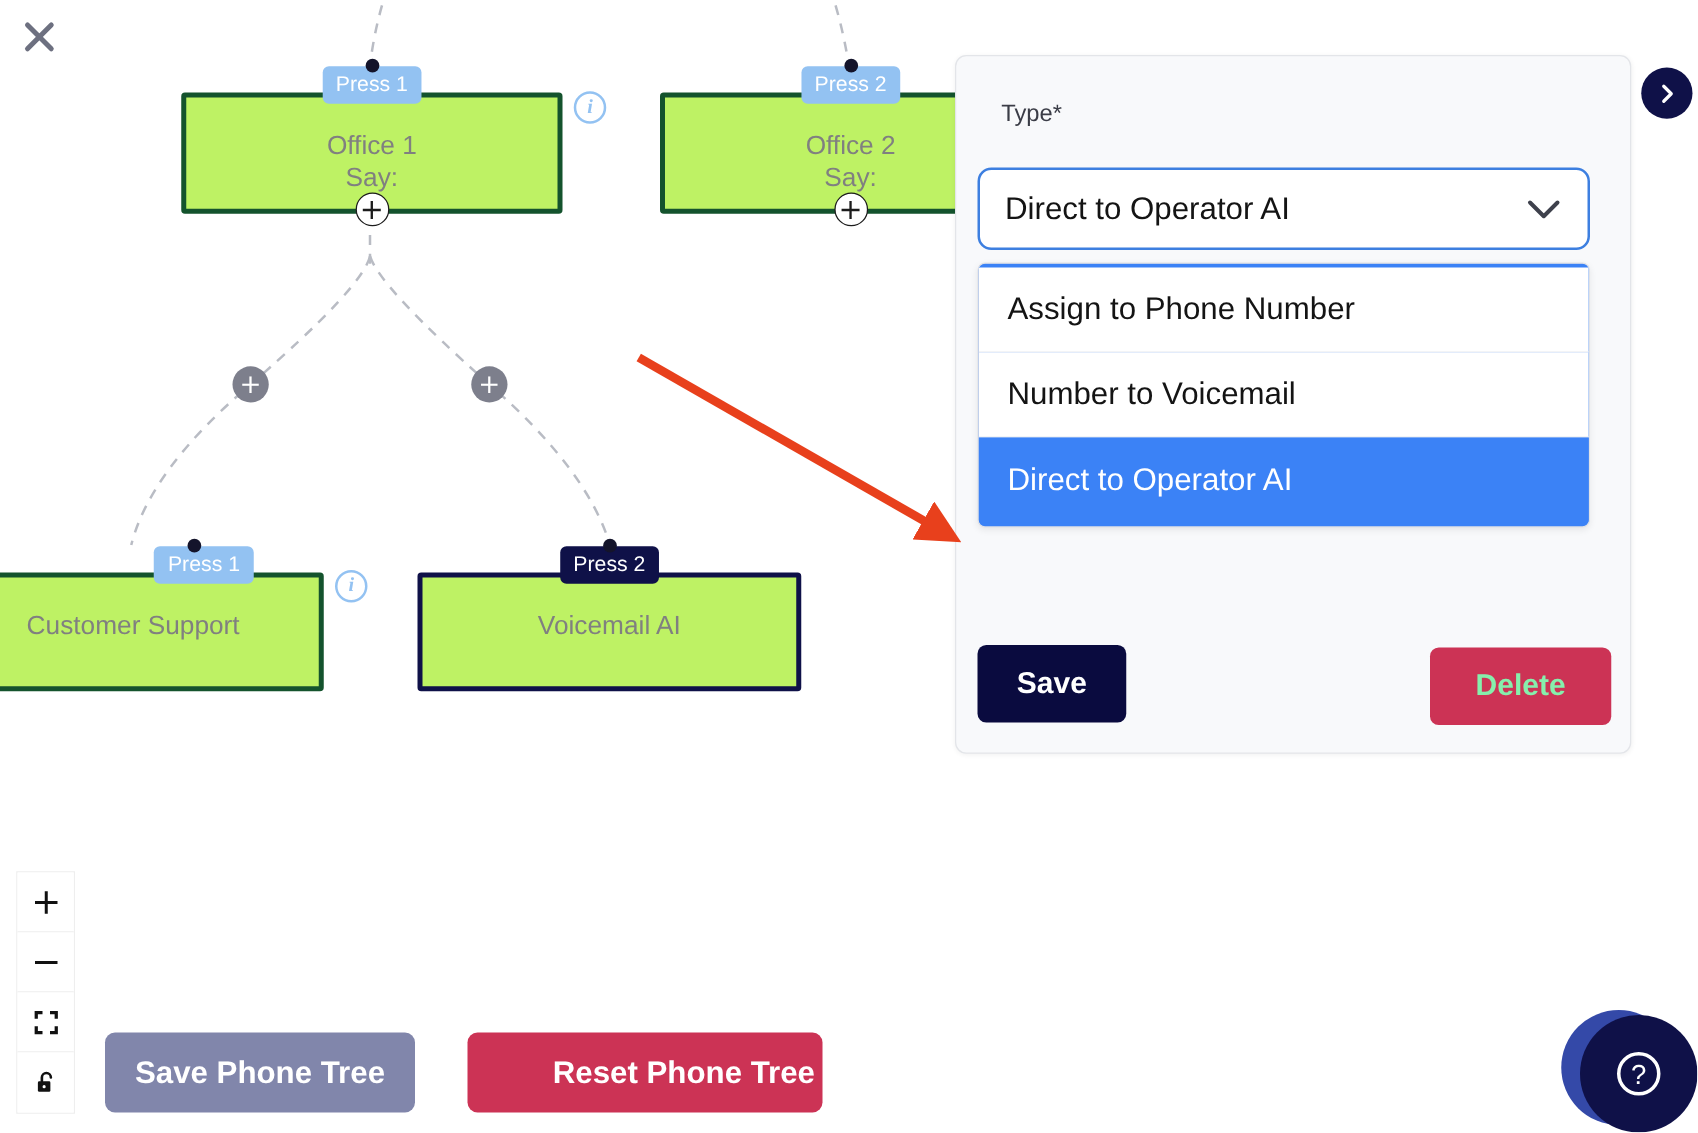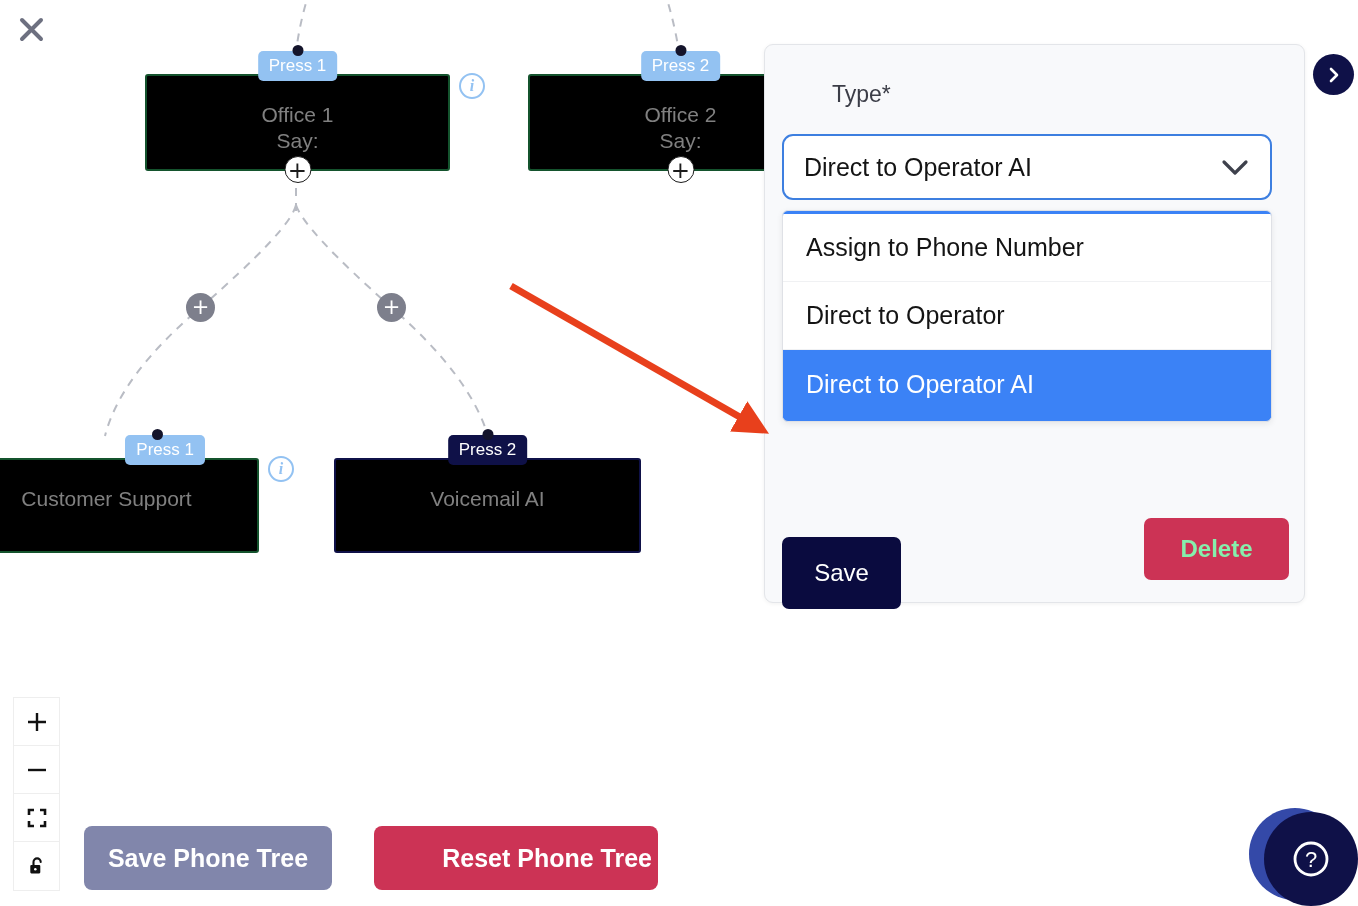--- a/index.html
+++ b/index.html
@@ -23,22 +23,22 @@
   }
   #edges-svg {
     position: absolute; left: 0; top: 0;
     width: 1358px; height: 906px;
     pointer-events: none;
   }
 
   
   .tree-node {
     position: absolute;
-    background: #000000;
-    border: 2px solid #14532d;
+    background: #bef264;
+    border: 4px solid #14532d;
     border-radius: 3px;
     display: flex;
     flex-direction: column;
     align-items: center;
     justify-content: flex-start;
   }
   .tree-node.dark { border-color: #0f1148; }
   .node-body {
     margin-top: 26px;
     text-align: center;
@@ -139,23 +139,22 @@
     left: 764px; top: 44px;
     width: 541px; height: 559px;
     background: #f8f9fb;
     border: 1px solid #e3e5e9;
     border-radius: 9px;
     box-shadow: 0 1px 4px rgba(0,0,0,.06);
   }
   #type-label {
     position: absolute;
     left: 36px; top: 36px;
-    font-size: 23px;
+    font-size: 19px;
     color: #3b3d47;
-    margin-left: 31px;
   }
   #type-select {
     position: absolute;
     left: 17px; top: 89px;
     width: 490px; height: 66px;
     background: #ffffff;
     border: 2px solid #3d7fe0;
     border-radius: 11px;
     display: flex;
     align-items: center;
@@ -192,28 +191,28 @@
     background: #ffffff;
   }
   .dd-option:last-child { border-bottom: none; }
   .dd-option.selected {
     background: #3b82f6;
     color: #ffffff;
   }
 
   #btn-save-node {
     position: absolute;
-    left: 17px; top: 492px;
-    width: 119px; height: 72px;
+    left: 17px; top: 471px;
+    width: 119px; height: 62px;
     background: #0a0b3f;
     color: #ffffff;
     border: none;
     border-radius: 7px;
     font-size: 24px;
-    font-weight: normal;
+    font-weight: bold;
     font-family: "Liberation Sans", sans-serif;
     cursor: pointer;
   }
   #btn-delete-node {
     position: absolute;
     left: 379px; top: 473px;
     width: 145px; height: 62px;
     background: #cc3355;
     color: #86efac;
     border: none;
@@ -392,21 +391,21 @@
           <path d="M4 4 L15 15 L26 4" stroke="#3e414c" stroke-width="3.2" fill="none" stroke-linecap="round" stroke-linejoin="round"></path>
         </svg>
       </span>
     </div>
 
     <div id="dropdown-list">
       <div class="dd-option">
         <span>Assign to Phone Number</span>
       </div>
       <div class="dd-option">
-        <span>Direct to Operator</span>
+        <span>Number to Voicemail</span>
       </div>
       <div class="dd-option selected">
         <span>Direct to Operator AI</span>
       </div>
     </div>
 
     <button id="btn-save-node">Save</button>
     <button id="btn-delete-node">Delete</button>
   </div>
 

